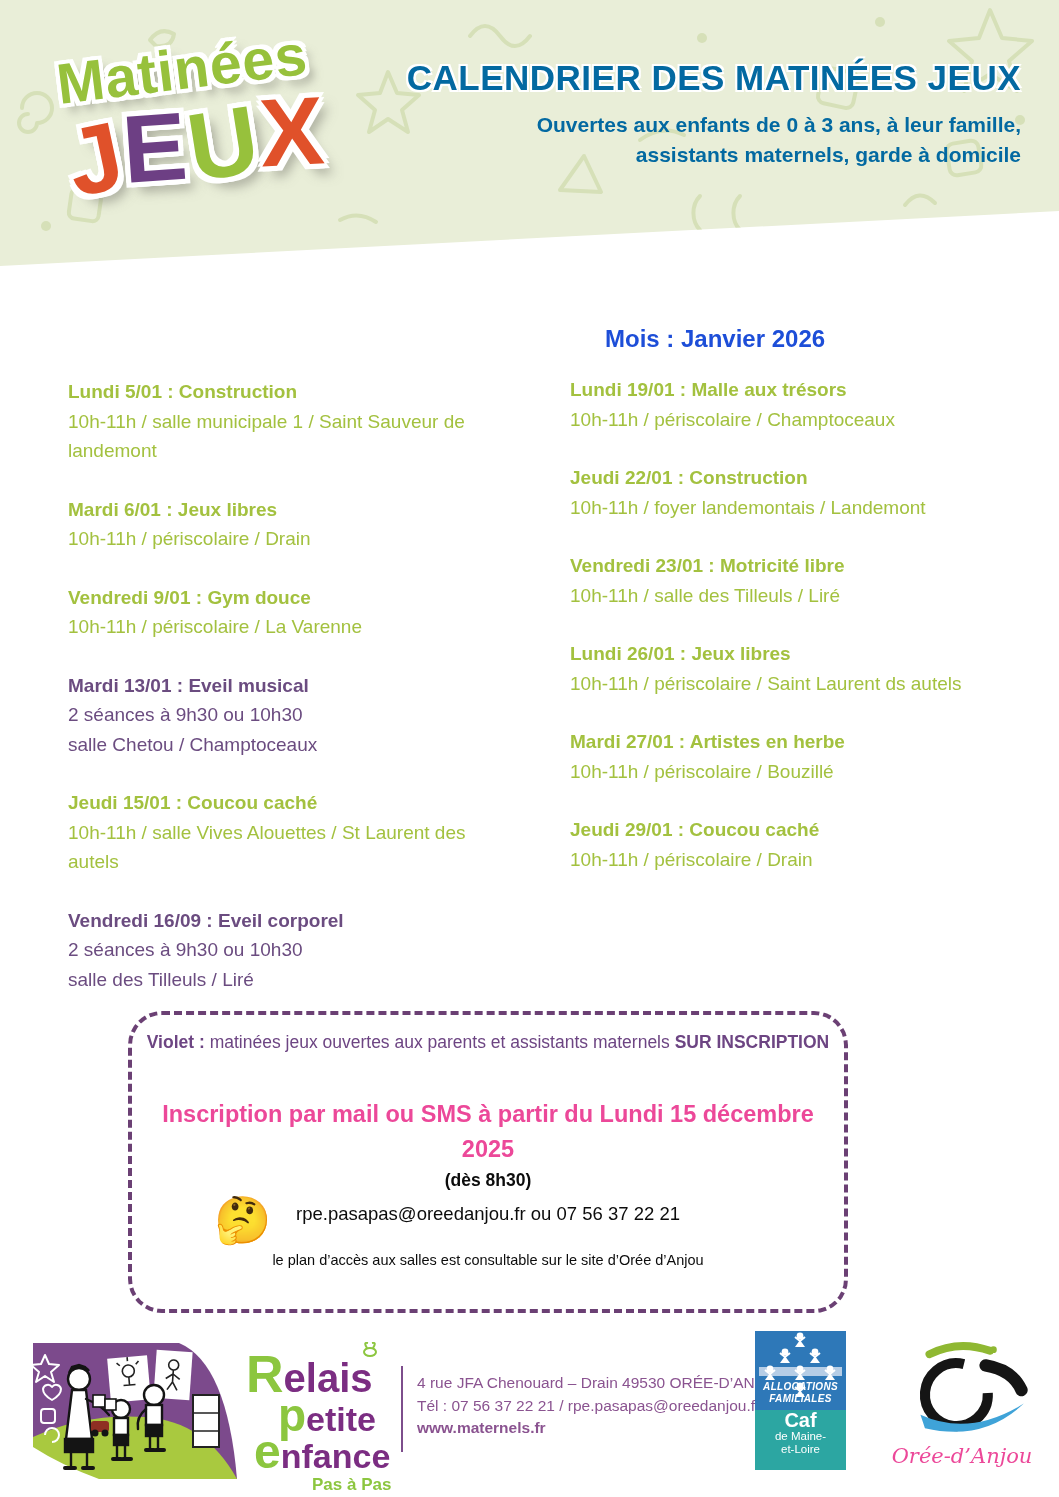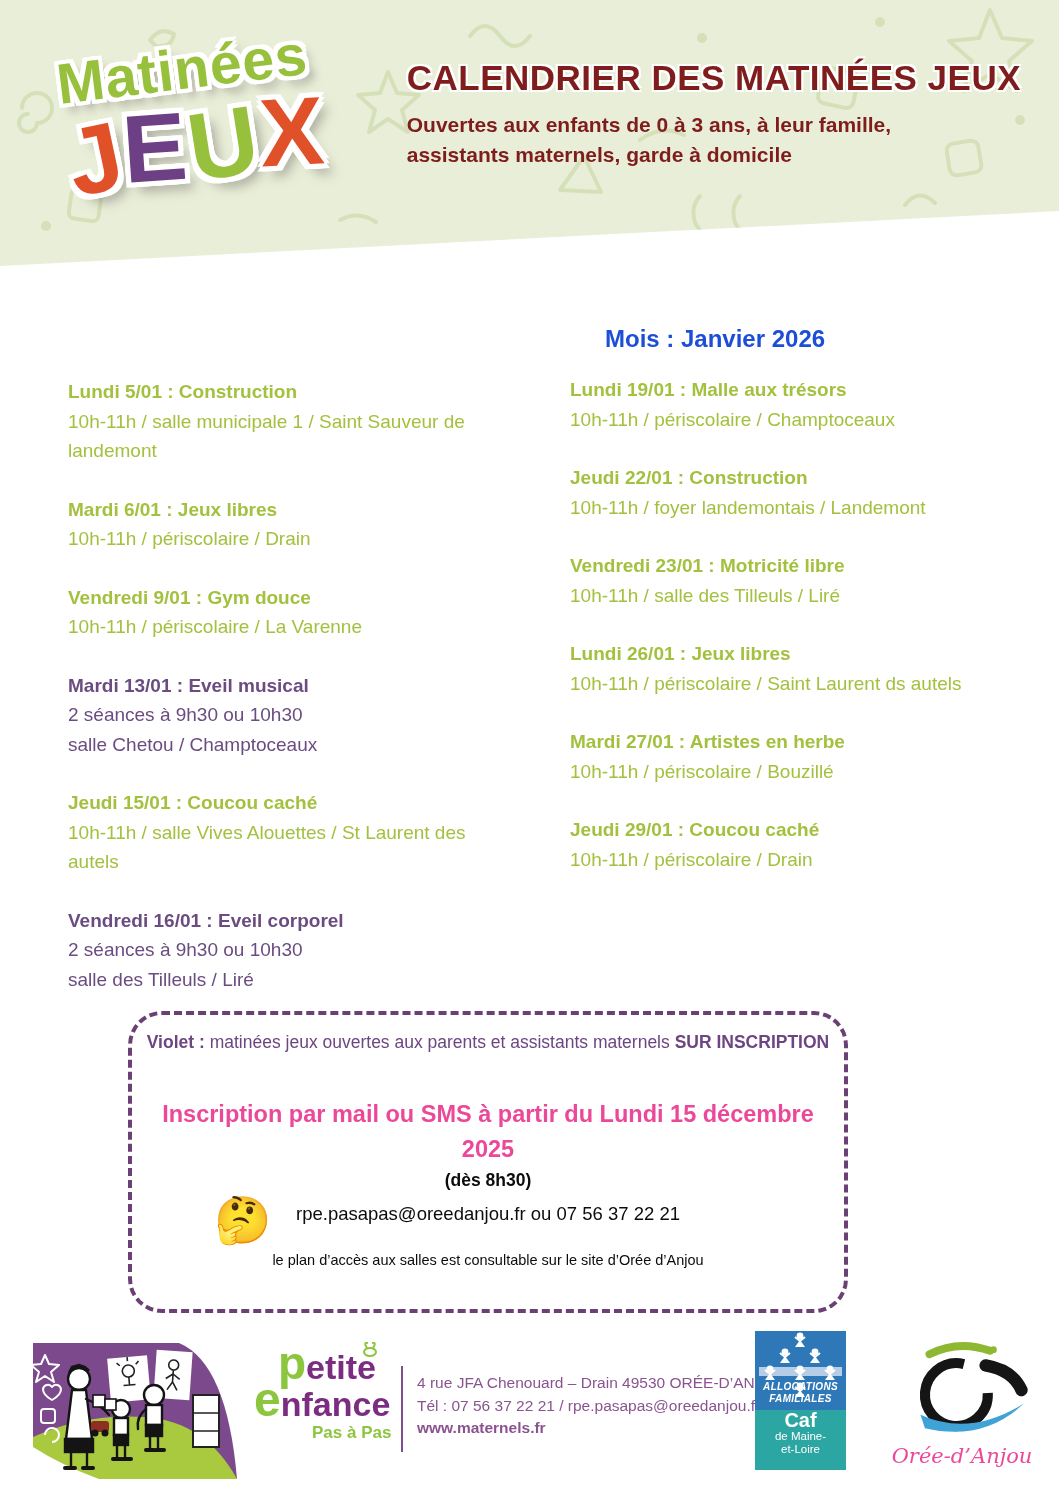--- a/index.html
+++ b/index.html
@@ -19,21 +19,21 @@
   .logo .l2{font-size:96px;font-weight:bold;letter-spacing:2px;margin-top:2px;margin-left:2px;
       text-shadow:-5px -5px 0 #fff,5px -5px 0 #fff,-5px 5px 0 #fff,5px 5px 0 #fff,
                   -5px 0 0 #fff,5px 0 0 #fff,0 -5px 0 #fff,0 5px 0 #fff,
                   8px 10px 12px rgba(110,110,100,.55);}
   .logo .l2 span{display:inline-block;}
   .logo .c-j{color:#e0512a;transform:rotate(-5deg);}
   .logo .c-e{color:#6d3f84;transform:rotate(3deg) translateY(-4px);}
   .logo .c-u{color:#97c13c;transform:rotate(-2deg);}
   .logo .c-x{color:#e0512a;transform:rotate(4deg) translateY(-3px);}
 
-  .head-right{position:absolute;top:58px;right:38px;text-align:left;color:#7f1d1d;}
+  .head-right{position:absolute;top:58px;right:38px;text-align:right;color:#0369a1;}
   .head-title{font-size:35px;font-weight:bold;letter-spacing:.5px;
       text-shadow:-2px -2px 0 #fff,2px -2px 0 #fff,-2px 2px 0 #fff,2px 2px 0 #fff;}
   .head-sub{font-size:21px;font-weight:bold;line-height:30px;margin-top:12px;}
 
   
   .month{position:absolute;left:605px;top:300px;font-size:24px;font-weight:bold;color:#1d4ed8;margin-top:25px;}
 
   
   .col{position:absolute;width:470px;}
   .col-left{left:68px;top:377px;}
@@ -158,21 +158,21 @@
         </div>
       </div>
       <div class="event green">
         <div class="event-title">Jeudi 15/01 : Coucou caché</div>
         <div class="event-lines">
           <div>10h-11h / salle Vives Alouettes / St Laurent des</div>
           <div>autels</div>
         </div>
       </div>
       <div class="event purple">
-        <div class="event-title">Vendredi 16/01 : Eveil corporel</div>
+        <div class="event-title">Vendredi 16/09 : Eveil corporel</div>
         <div class="event-lines">
           <div>2 séances à 9h30 ou 10h30</div>
           <div>salle des Tilleuls / Liré</div>
         </div>
       </div>
     </div>
 
   <div class="col col-right">
 
   <div class="event green">
@@ -287,20 +287,21 @@
     </svg>
   </div>
 
   <div class="relais">
     <svg class="bee" width="24" height="16" viewBox="0 0 24 16">
       <g fill="none" stroke="#8cc63f" stroke-width="2">
           <ellipse cx="12" cy="10" rx="6" ry="4"></ellipse>
           <path d="M9,6 q-4,-6 1,-5 M15,6 q4,-6 -1,-5"></path>
         </g>
     </svg>
+    <span class="row r1"><span class="big">R</span><span class="rest">elais</span></span>
     <span class="row r2"><span class="big">p</span><span class="rest">etite</span></span>
     <span class="row r3"><span class="big">e</span><span class="rest">nfance</span></span>
     <span class="row r4">Pas à Pas</span>
   </div>
 
   <div class="foot-sep"></div>
 
   <div class="address">
     <div>4 rue JFA Chenouard – Drain 49530 ORÉE-D’ANJOU</div>
     <div>Tél : 07 56 37 22 21 / rpe.pasapas@oreedanjou.fr</div>

